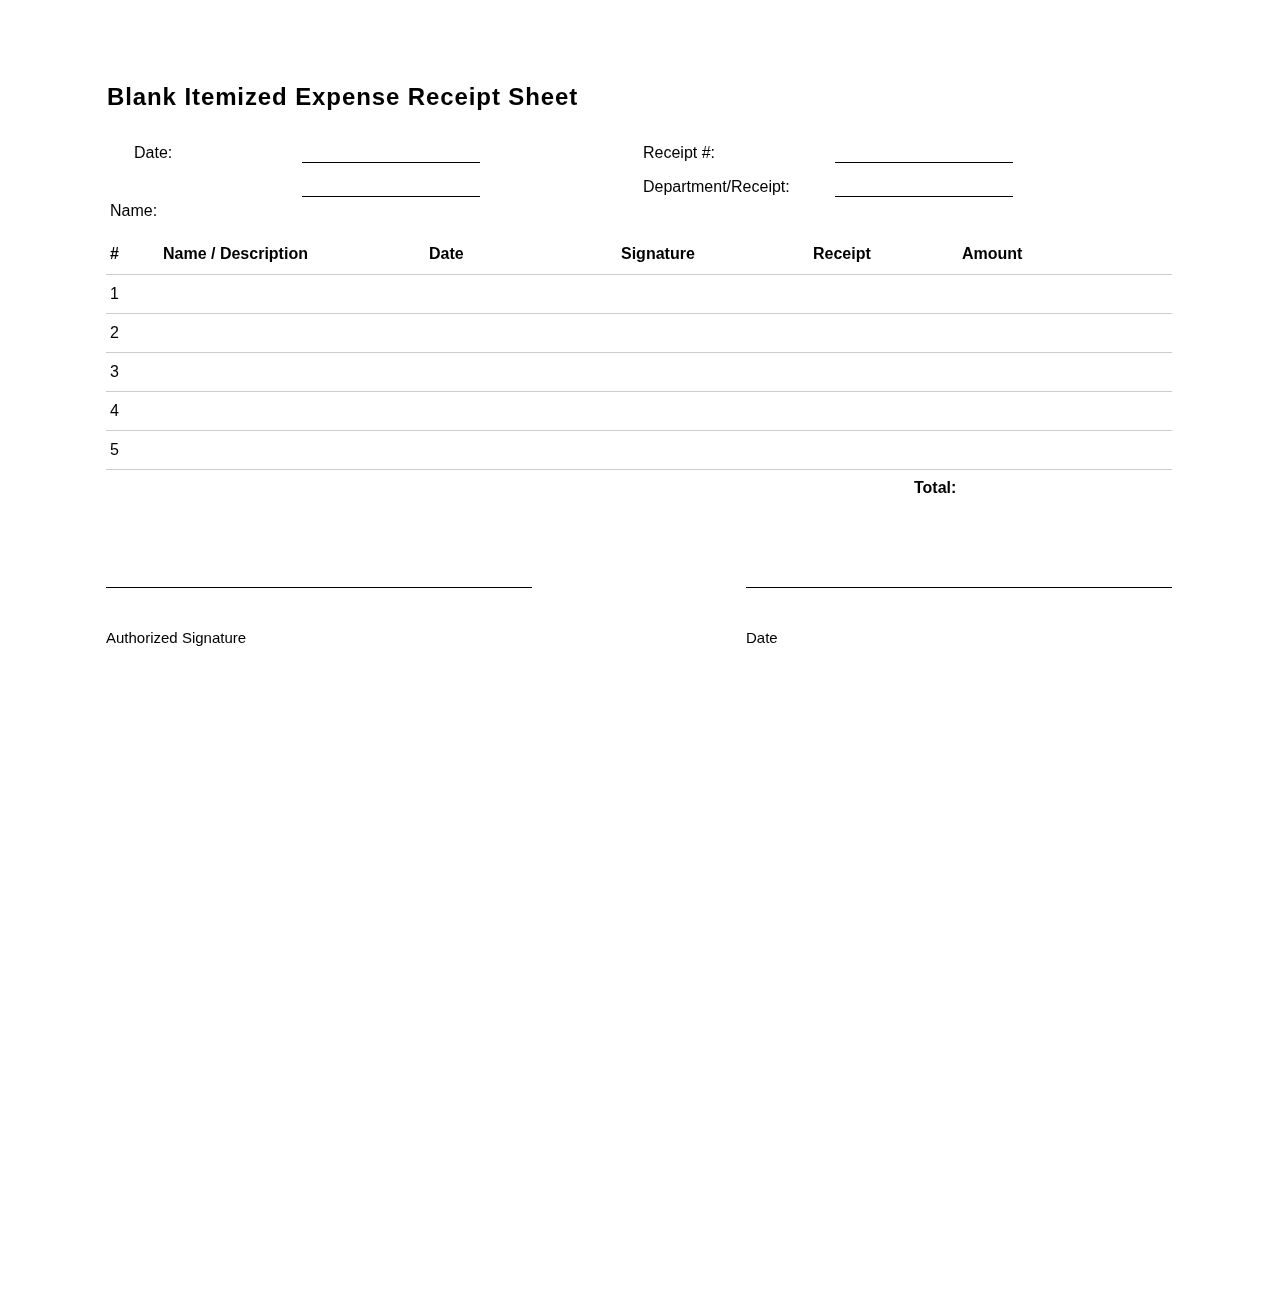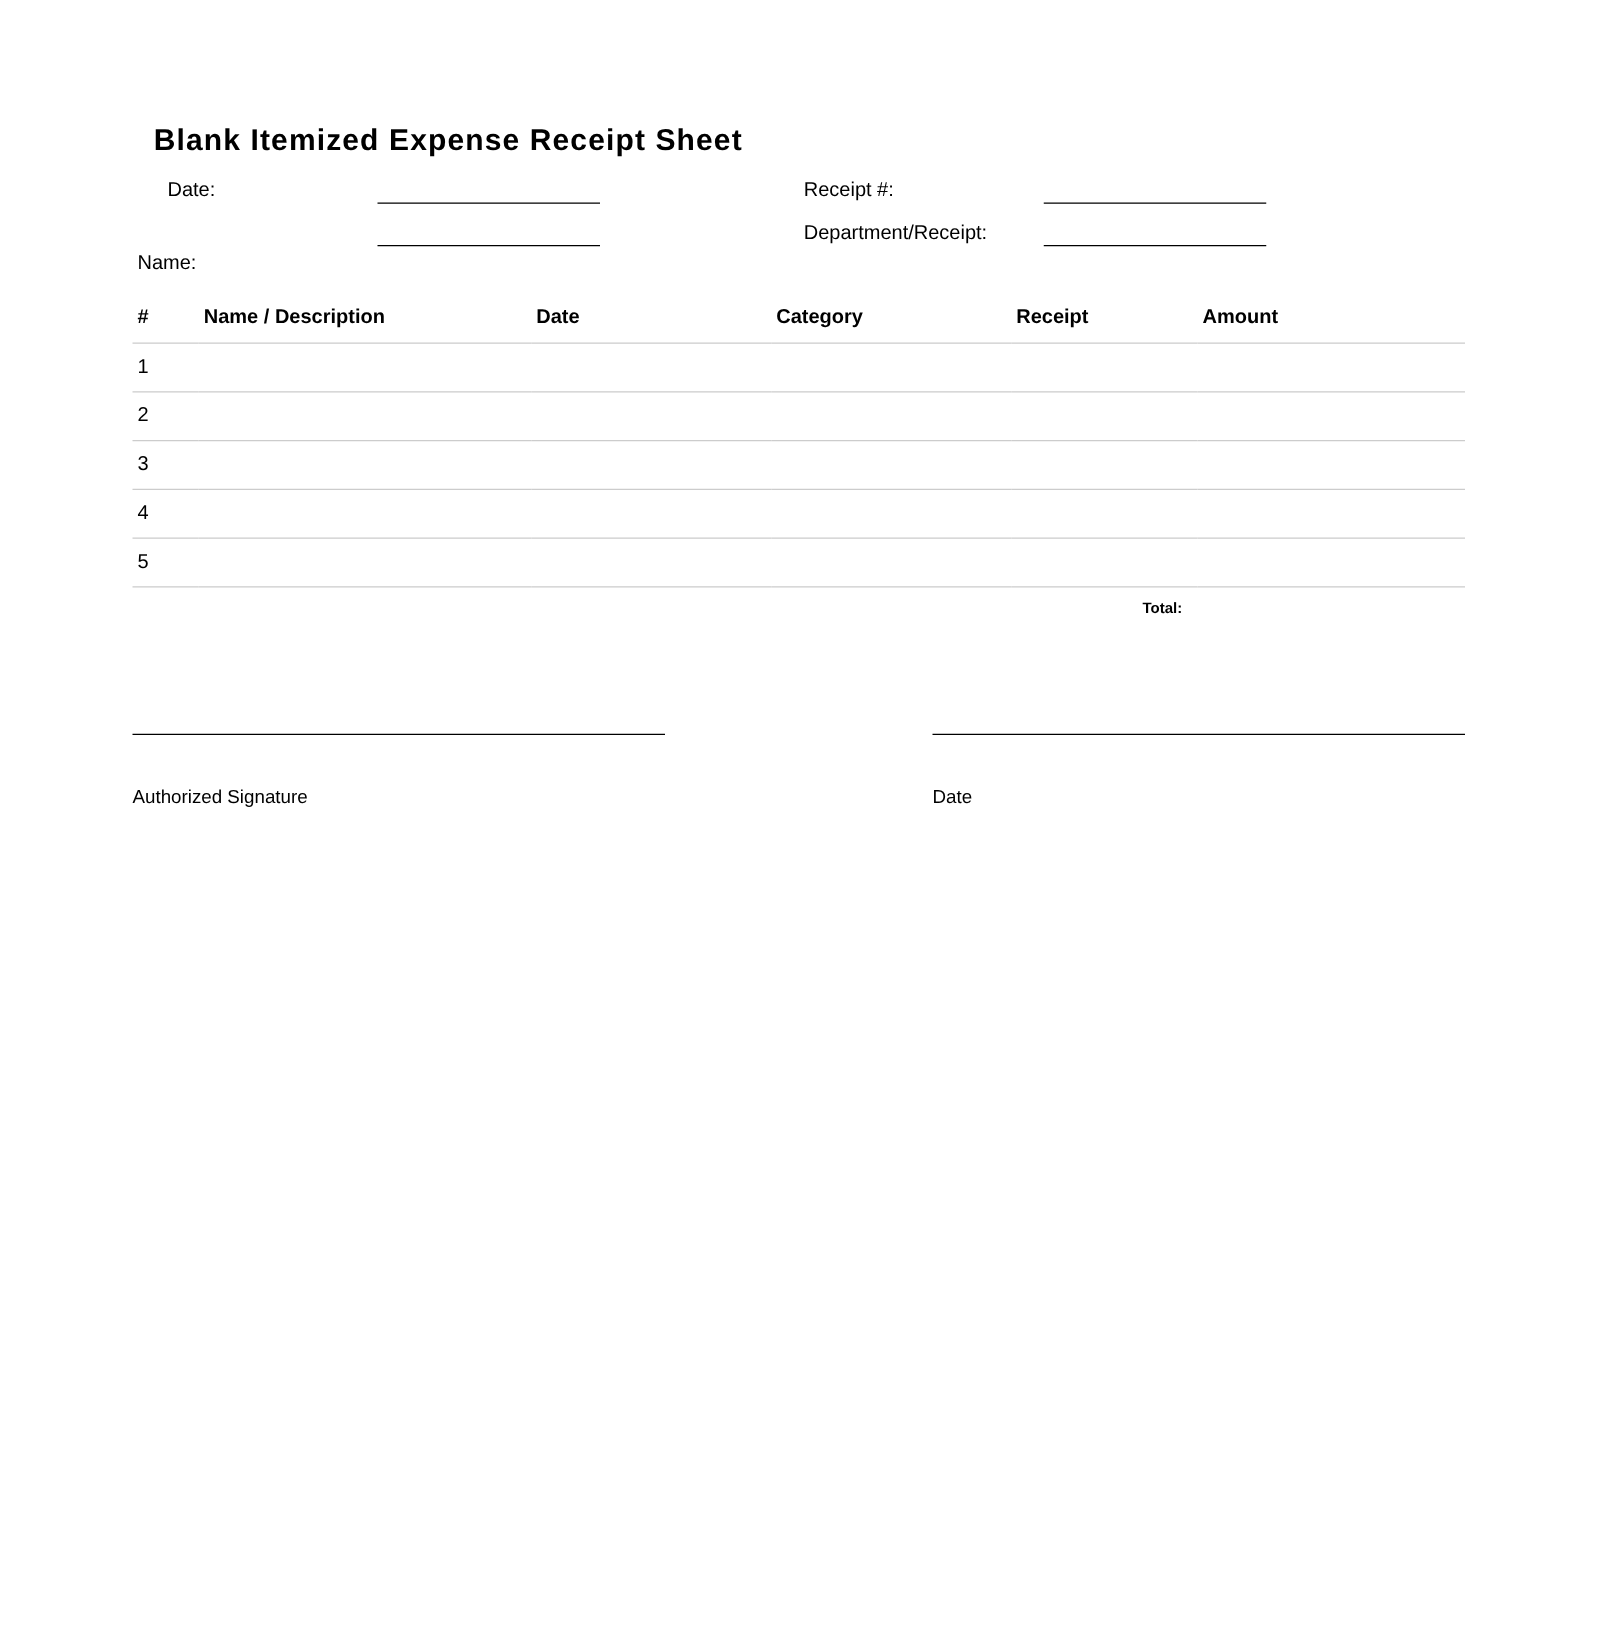--- a/index.html
+++ b/index.html
@@ -17,21 +17,21 @@
     .page {
       position: absolute;
       left: 106px;
       top: 0;
       width: 1066px;
     }
     .title {
       position: absolute;
       left: 1px;
       top: 83px;
-      margin: 16px;
+      margin: 0;
       font-size: 24px;
       font-weight: bold;
       letter-spacing: 0.9px;
       white-space: nowrap;
     }
     .field {
       position: absolute;
       font-size: 16px;
       white-space: nowrap;
     }
@@ -65,21 +65,21 @@
     table.items td {
       height: 38px;
       padding: 0 0 0 4px;
       vertical-align: middle;
       border-bottom: 1px solid #cccccc;
     }
     .total {
       position: absolute;
       left: 808px;
       top: 479px;
-      font-size: 12px;
+      font-size: 16px;
       font-weight: bold;
     }
     .sig-line {
       position: absolute;
       top: 587px;
       width: 426px;
       border-top: 1px solid #000;
     }
     .sig-label {
       position: absolute;
@@ -118,21 +118,21 @@
       <col style="width:192px">
       <col style="width:192px">
       <col style="width:149px">
       <col style="width:214px">
     </colgroup>
     <thead>
       <tr>
         <th>#</th>
         <th>Name / Description</th>
         <th>Date</th>
-        <th>Category</th>
+        <th>Signature</th>
         <th>Receipt</th>
         <th>Amount</th>
       </tr>
     </thead>
     <tbody>
       <tr>
         <td>1</td>
         <td></td>
         <td></td>
         <td></td>

